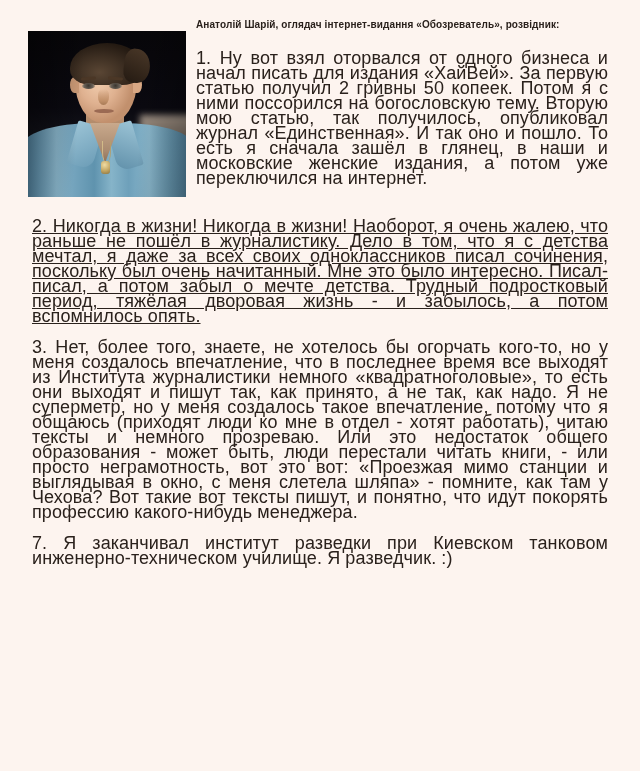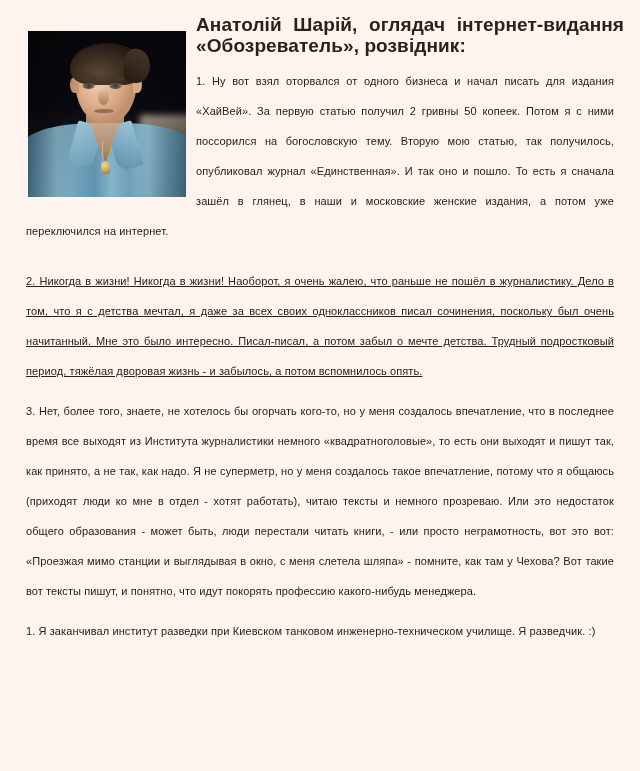--- a/index.html
+++ b/index.html
@@ -191,31 +191,31 @@
   .portrait .ph-shadow {
     position: absolute;
     inset: 0;
     background: linear-gradient(95deg, rgba(0,0,0,.42) 0%, rgba(0,0,0,0) 34%, rgba(0,0,0,0) 70%, rgba(0,0,0,.30) 100%);
     pointer-events: none;
   }
 
   
   .lead {
     font-weight: bold;
-    font-size: 19px;
+    font-size: 10px;
     line-height: 21px;
     text-align: justify;
     margin: 14px 0 0 0;
     letter-spacing: .1px;
   }
   p.para {
-    font-size: 11px;
-    line-height: 30px;
+    font-size: 18px;
+    line-height: 15px;
     text-align: justify;
-    margin: 10px;
+    margin: 16px;
     letter-spacing: .1px;
   }
   .p1  { margin-top: 18px; }
   .p2  { margin-top: 40px; text-decoration: underline; }
   .p3  { margin-top: 58px; }
   .p4  { margin-top: 58px; }
   .clearer { clear: both; height: 0; font-size: 0; line-height: 0; }
 </style>
 </head>
 <body style="background: rgb(253, 244, 239); color: rgb(42, 33, 28);">
@@ -250,15 +250,15 @@
   <p class="lead">Анатолій Шарій, оглядач інтернет-видання «Обозреватель», розвідник:</p>
 
   <p class="para p1">1. Ну вот взял оторвался от одного бизнеса и начал писать для издания «ХайВей». За первую статью получил 2 гривны 50 копеек. Потом я с ними поссорился на богословскую тему. Вторую мою статью, так получилось, опубликовал журнал «Единственная». И так оно и пошло. То есть я сначала зашёл в глянец, в наши и московские женские издания, а потом уже переключился на интернет.</p>
 
   <div class="clearer"></div>
 
   <p class="para p2">2. Никогда в жизни! Никогда в жизни! Наоборот, я очень жалею, что раньше не пошёл в журналистику. Дело в том, что я с детства мечтал, я даже за всех своих одноклассников писал сочинения, поскольку был очень начитанный. Мне это было интересно. Писал-писал, а потом забыл о мечте детства. Трудный подростковый период, тяжёлая дворовая жизнь - и забылось, а потом вспомнилось опять.</p>
 
   <p class="para p3">3. Нет, более того, знаете, не хотелось бы огорчать кого-то, но у меня создалось впечатление, что в последнее время все выходят из Института журналистики немного «квадратноголовые», то есть они выходят и пишут так, как принято, а не так, как надо. Я не суперметр, но у меня создалось такое впечатление, потому что я общаюсь (приходят люди ко мне в отдел - хотят работать), читаю тексты и немного прозреваю. Или это недостаток общего образования - может быть, люди перестали читать книги, - или просто неграмотность, вот это вот: «Проезжая мимо станции и выглядывая в окно, с меня слетела шляпа» - помните, как там у Чехова? Вот такие вот тексты пишут, и понятно, что идут покорять профессию какого-нибудь менеджера.</p>
 
-  <p class="para p4">1. Я заканчивал институт разведки при Киевском танковом инженерно-техническом училище. Я разведчик. :)</p>
+  <p class="para p4">7. Я заканчивал институт разведки при Киевском танковом инженерно-техническом училище. Я разведчик. :)</p>
 
 </div>
 
 </body></html>

